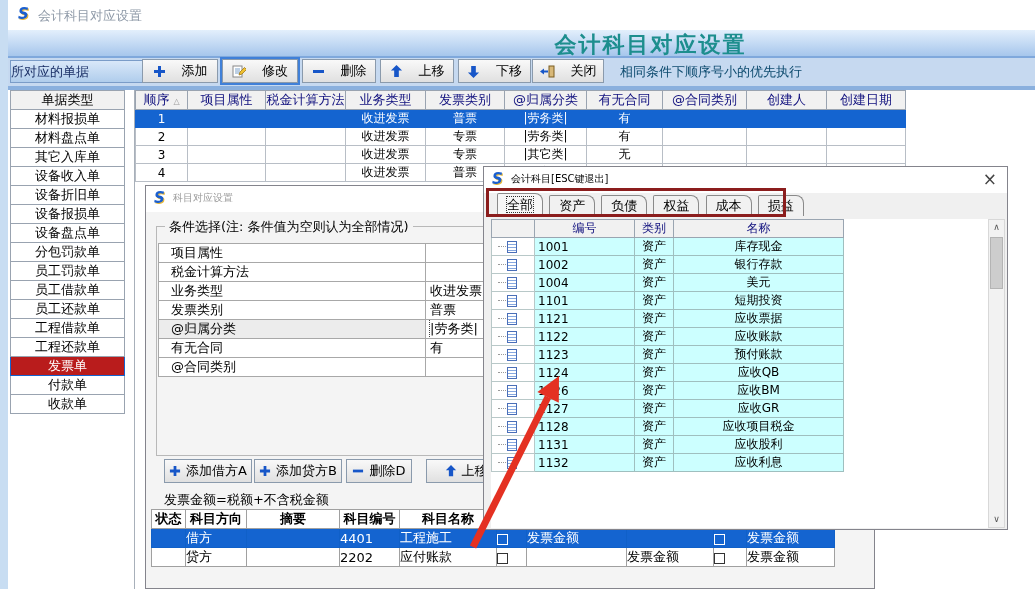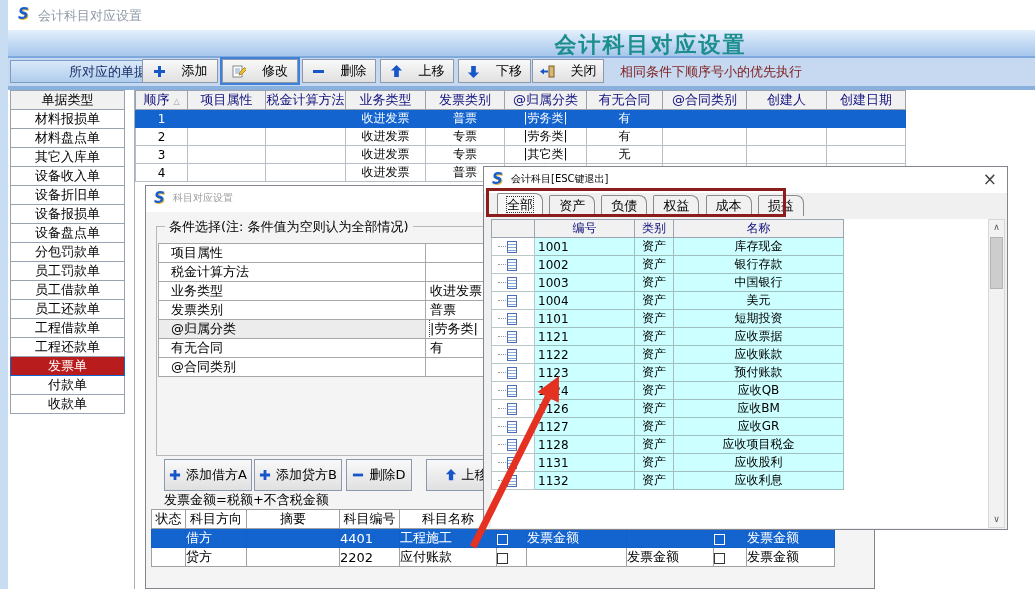--- a/index.html
+++ b/index.html
@@ -7,24 +7,24 @@
 .screen{position:relative;width:1035px;height:589px;background:#fff;overflow:hidden}
 .abs{position:absolute}
 
 .left-strip{left:0;top:0;width:8px;height:589px;background:#c8ddf2}
 .titlebar{left:8px;top:0;width:1027px;height:30px;background:#fff}
 .app-icon{display:inline-block;font-style:italic;font-weight:bold;color:#1a5fd0;text-shadow:1px 1px 0 #e8b93c;font-size:15px;line-height:1}
 .titlebar .t{color:#8f9aa8;font-size:13px}
 .banner{left:8px;top:30px;width:1027px;height:28px;background:linear-gradient(#e3effc,#a6c6ec);border-bottom:2px solid #7fa8dc}
 .banner .bt{position:absolute;left:485px;top:0;width:315px;text-align:center;font-size:22px;font-weight:bold;color:#1d8e8e;letter-spacing:2px}
 .toolbar{left:8px;top:58px;width:1027px;height:28px;background:#c6d9f0}
-.panel-label{position:absolute;left:2px;top:2px;width:138px;height:23px;background:linear-gradient(#d9e8f9,#b0cdec);border:1px solid #7a9cc8;color:#1a2f66;text-align:right;line-height:21px}
+.panel-label{position:absolute;left:2px;top:2px;width:138px;height:23px;background:linear-gradient(#d9e8f9,#b0cdec);border:1px solid #7a9cc8;color:#1a2f66;text-align:left;line-height:21px}
 .tb-btn{position:absolute;top:1px;height:24px;background:linear-gradient(#f9f9f9,#e0e0e0);border:1px solid #8a9aac;display:flex;align-items:center;justify-content:center;gap:16px;font-size:13px;cursor:default}
 .ring{box-shadow:0 0 0 2px #4080d8}
-.hint{position:absolute;left:612px;top:0;line-height:28px;color:#7f1d1d}
+.hint{position:absolute;left:612px;top:0;line-height:28px;color:#0c4a6e}
 .tb-sep{left:8px;top:86px;width:1027px;height:4px;background:#8ab0de}
 
 .side-panel{left:8px;top:90px;width:127px;height:499px;background:#fff;border-right:1px solid #a8b0ba}
 table.side{border-collapse:collapse;margin-left:2px}
 table.side td{border:1px solid #99a3b0;width:114px;height:17px;text-align:center;background:#fff;font-size:13px}
 table.side tr.hd td{background:#f1f1f1}
 table.side tr.sel td{background:#b91c1c;color:#fff;border-color:#1464d0}
 
 table.grid{border-collapse:collapse;table-layout:fixed}
 table.grid th{background:#f1f1f1;border:1px solid #99a3b0;height:16px;font-weight:normal;color:#10107e;font-size:13px;overflow:hidden;white-space:nowrap}
@@ -40,24 +40,24 @@
 .close-x{position:absolute;right:10px;top:2px;font-size:17px;color:#444;cursor:default}
 
 .groupbox{position:absolute;left:10px;top:40px;width:706px;height:230px;border:1px solid #b8b8b8}
 .groupbox .lg{position:absolute;top:-9px;left:8px;background:#f4f4f4;padding:0 4px;font-size:13px}
 table.cond{border-collapse:collapse;table-layout:fixed;position:absolute;left:12px;top:57px}
 table.cond td{border:1px solid #a8a8a8;height:19px;background:#fff;font-size:13px;white-space:nowrap;overflow:hidden}
 table.cond td.l{width:267px;padding-left:12px}
 table.cond td.v{width:427px;padding-left:4px}
 table.cond td.shade{background:#ececec}
 .focus-val{display:inline-block;min-width:84px;outline:1px dotted #444}
-.m-btn{position:absolute;height:32px;background:linear-gradient(#f9f9f9,#e0e0e0);border:1px solid #8a9aac;display:flex;align-items:center;justify-content:center;gap:5px;font-size:13px}
+.m-btn{position:absolute;height:24px;background:linear-gradient(#f9f9f9,#e0e0e0);border:1px solid #8a9aac;display:flex;align-items:center;justify-content:center;gap:5px;font-size:13px}
 .formula{position:absolute;left:18px;top:305px;font-size:13px}
 table.entry{border-collapse:collapse;table-layout:fixed;position:absolute;left:5px;top:323px}
-table.entry th{background:#fff;border:1px solid #a0a0a0;height:17px;font-weight:normal;font-size:13px;overflow:hidden;white-space:nowrap}
+table.entry th{background:#fff;border:1px solid #a0a0a0;height:17px;font-weight:bold;font-size:13px;overflow:hidden;white-space:nowrap}
 table.entry td{border:1px solid #a0a0a0;height:18px;text-align:left;font-size:13px;background:#fff;overflow:hidden;white-space:nowrap}
 table.entry tr.sel td{background:#1464d0;color:#fff;border-color:#1060c8}
 table.entry td.editcell{background:#fff;color:#000;border:1px solid #2a2a2a}
 .cb{display:inline-block;width:11px;height:11px;border:1px solid #333;background:#fff;vertical-align:middle}
 tr.sel .cb{border-color:#fff;background:transparent}
 
 .tabsbar{position:absolute;left:0;top:26px;width:100%;height:26px;background:#f0f0f0;padding-left:13px}
 .tab{display:inline-block;height:21px;line-height:19px;padding:0 9px;border:1px solid #8a8a8a;border-bottom:none;border-radius:2px 8px 0 0;background:#f1f1f1;margin-right:2px;font-size:13px;vertical-align:bottom}
 .tab.on{background:#f7f7f7;height:23px;line-height:21px}
 .tab.on .fl{outline:1px dotted #333}
@@ -443,31 +443,20 @@
               <td>资产</td>
               <td>银行存款</td>
             </tr>
         <tr>
               <td class="c-icon">
                 <div class="treecell">
                   <span class="tdots"></span>
                   <span class="doc"></span>
                 </div>
               </td>
-              <td class="c-code">1003</td>
-              <td>资产</td>
-              <td>中国银行</td>
-            </tr>
-        <tr>
-              <td class="c-icon">
-                <div class="treecell">
-                  <span class="tdots"></span>
-                  <span class="doc"></span>
-                </div>
-              </td>
               <td class="c-code">1004</td>
               <td>资产</td>
               <td>美元</td>
             </tr>
         <tr>
               <td class="c-icon">
                 <div class="treecell">
                   <span class="tdots"></span>
                   <span class="doc"></span>
                 </div>

